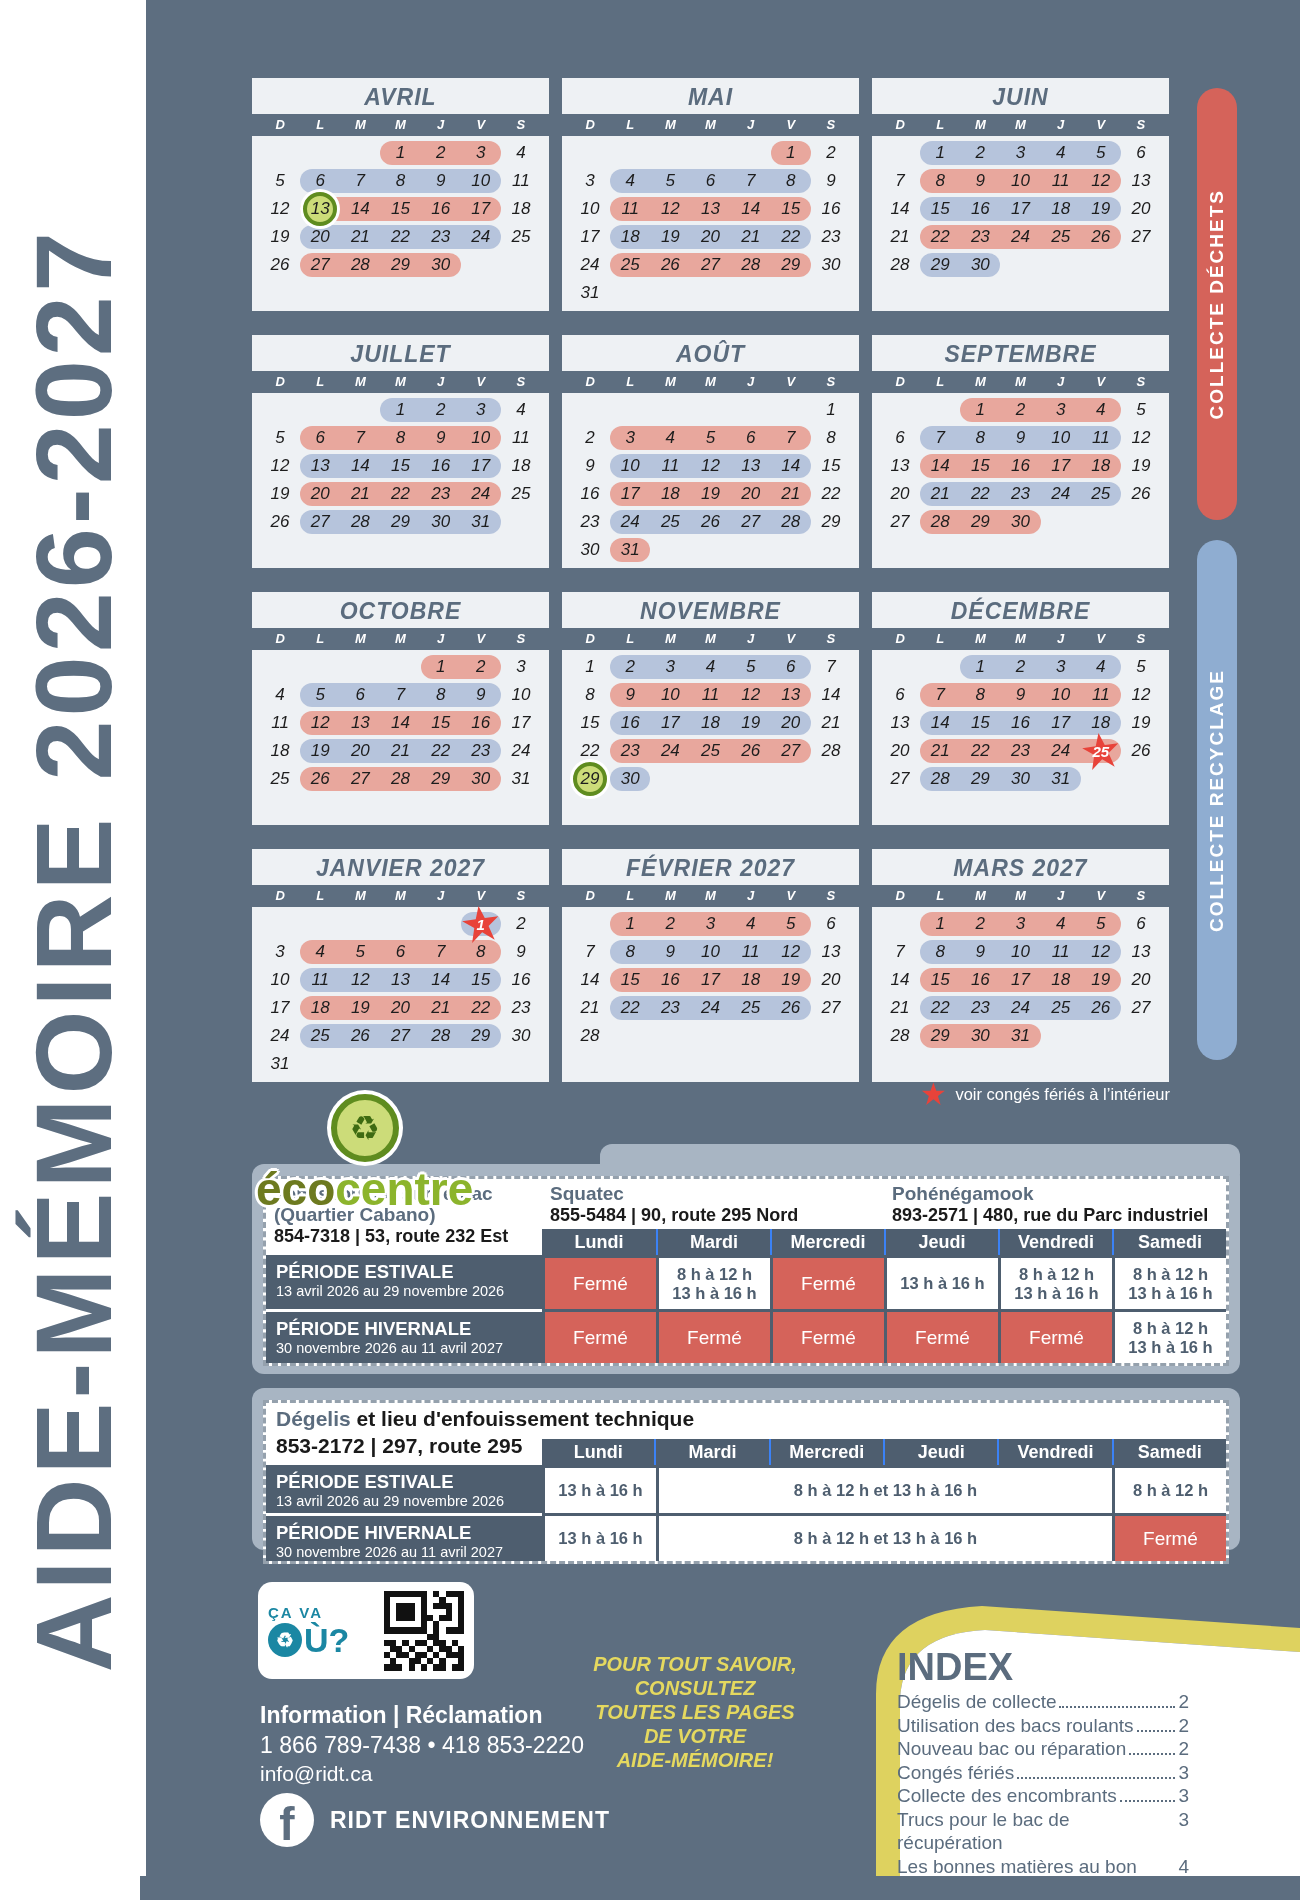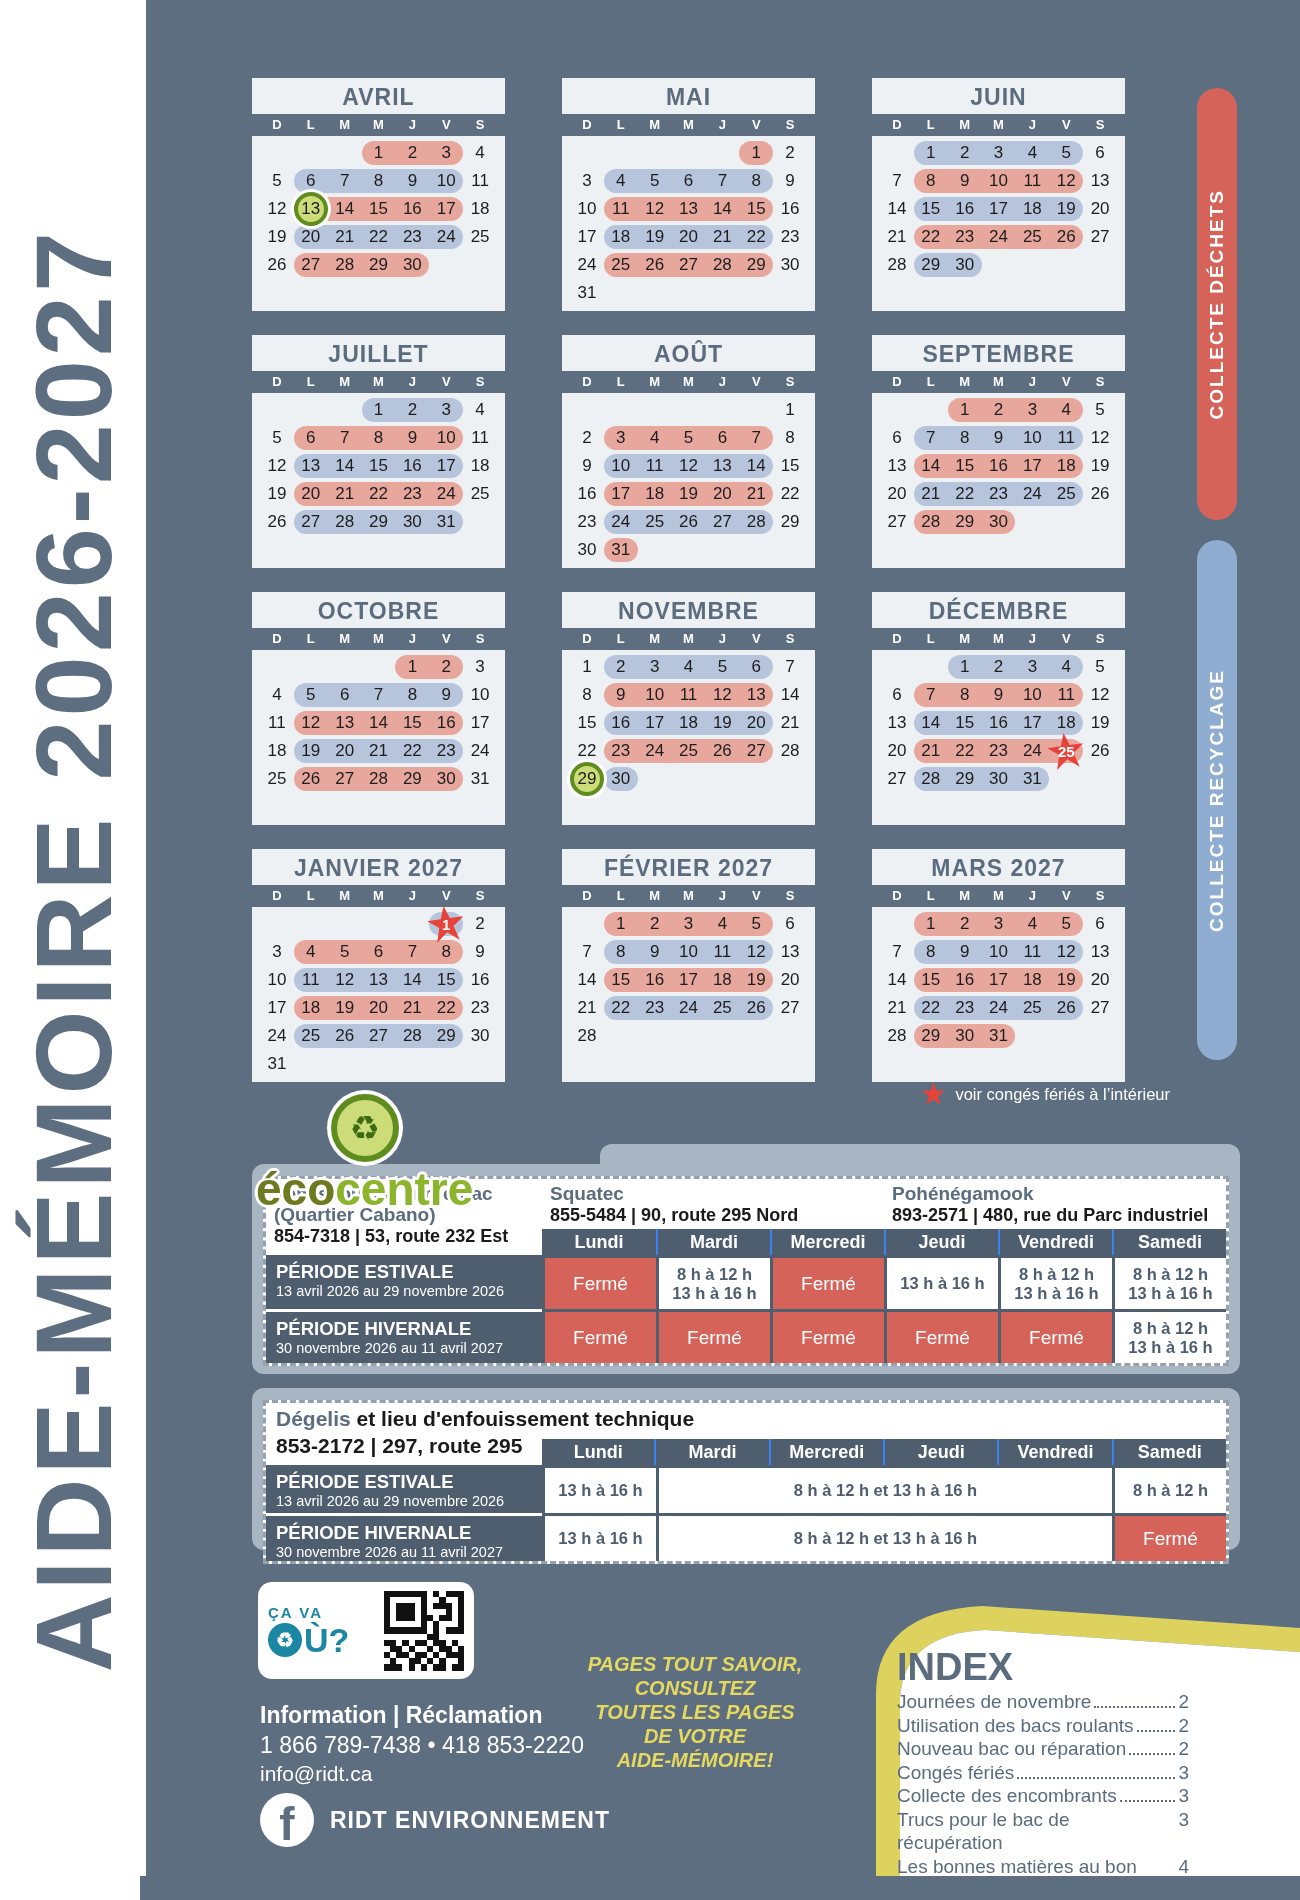--- a/index.html
+++ b/index.html
@@ -6,21 +6,21 @@
   .page{position:relative;width:1300px;height:1900px;background:#5d6e80;overflow:hidden;
         font-family:"Liberation Sans",sans-serif;}
   
   .side-col{position:absolute;left:0;top:0;width:146px;height:1900px;background:#ffffff;
             display:flex;align-items:center;justify-content:center;}
   .side-text{writing-mode:vertical-rl;transform:rotate(180deg);font-size:108px;font-weight:bold;
              color:#5d6e80;letter-spacing:4px;white-space:nowrap;}
   
   .cal-grid{position:absolute;left:252px;top:78px;display:grid;
             grid-template-columns:repeat(3,297px);column-gap:13px;row-gap:24px;}
-  .month{width:253px;height:233px;background:#eef1f4;}
+  .month{width:297px;height:233px;background:#eef1f4;font-style:italic;}
   .mtitle{height:36px;line-height:38px;text-align:center;font-size:23px;font-weight:bold;
           color:#5b6c7e;letter-spacing:1px;}
   .dayhdr{height:22px;background:#5d6e80;display:flex;padding:0 8px;}
   .dayhdr span{flex:1;text-align:center;color:#fff;font-size:13px;font-weight:bold;line-height:22px;}
   .weeks{padding:3px 8px 0;}
   .week{display:flex;height:28px;}
   .cell{flex:1;position:relative;display:flex;align-items:center;justify-content:center;}
   .hl{position:absolute;left:0;right:0;top:2px;bottom:2px;}
   .hl.r{background:#e8a79d;}
   .hl.b{background:#b6c4dc;}
@@ -2155,37 +2155,37 @@
     <div class="cp">1 866 789-7438 • 418 853-2220</div>
     <div class="ce">info@ridt.ca</div>
   </div>
 
   <div class="fbrow">
     <span class="fb-icon"></span>
     <span class="fbt">RIDT ENVIRONNEMENT</span>
   </div>
 
   <div class="promo" id="promo">
-      <div>PAGES TOUT SAVOIR,</div>
+      <div>POUR TOUT SAVOIR,</div>
       <div>CONSULTEZ</div>
       <div>TOUTES LES PAGES</div>
       <div>DE VOTRE</div>
       <div>AIDE-MÉMOIRE!</div>
     </div>
 
   <svg class="index-bg" width="440" height="310" viewBox="0 0 440 310">
     <path d="M440,38 L122,16 Q16,22 16,104 L16,310 L40,310 L40,108 Q44,44 125,40 L440,62 Z" fill="#ded25f"></path>
     <path d="M440,62 L125,40 Q44,44 40,108 L40,310 L440,310 Z" fill="#ffffff"></path>
   </svg>
 
   <div class="index">
     <div class="ititle">INDEX</div>
     <ul id="index-list">
         <li>
-          <span>Journées de novembre</span>
+          <span>Dégelis de collecte</span>
           <span class="dots"></span>
           <span class="pg">2</span>
         </li>
         <li>
           <span>Utilisation des bacs roulants</span>
           <span class="dots"></span>
           <span class="pg">2</span>
         </li>
         <li>
           <span>Nouveau bac ou réparation</span>

